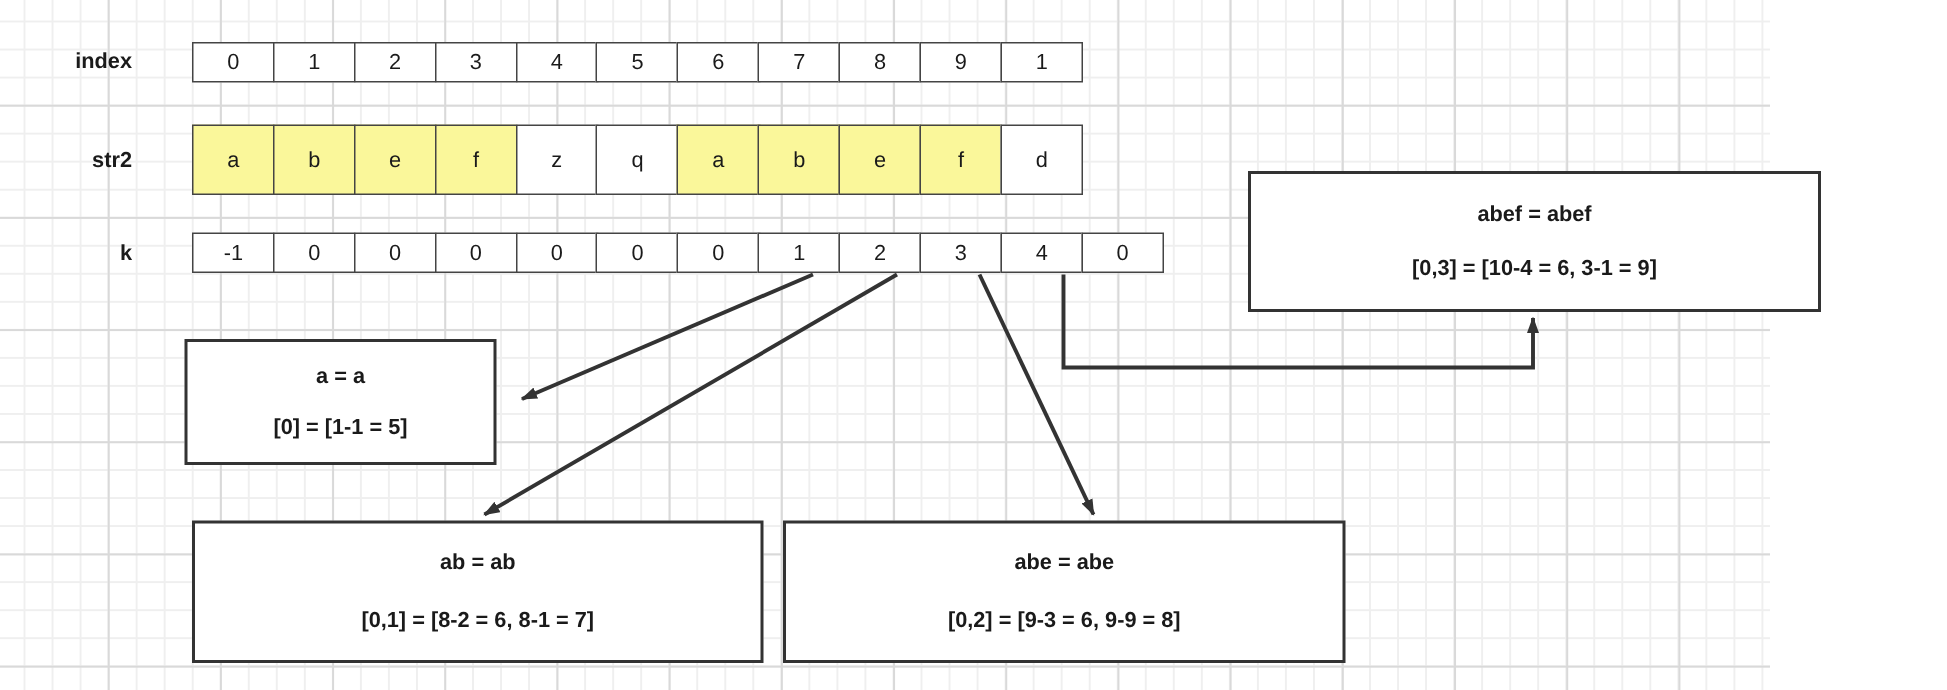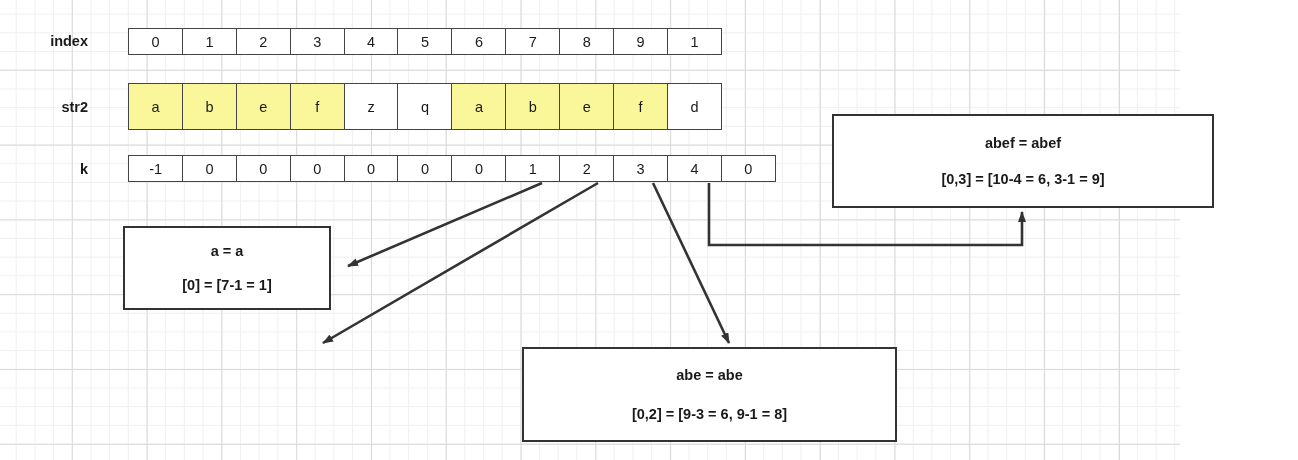--- a/index.html
+++ b/index.html
@@ -183,22 +183,26 @@
     <path d="M 709,183 L 709,245 L 1022,245 L 1022,212" stroke="#333333" stroke-width="2.6" fill="none" stroke-linejoin="miter" marker-end="url(#arrowhead)"></path>
   </svg>
 
   <div class="note-box" id="box-abef">
     <div class="note-title">abef = abef</div>
     <div class="note-detail">[0,3] = [10-4 = 6, 3-1 = 9]</div>
   </div>
 
   <div class="note-box" id="box-a">
     <div class="note-title">a = a</div>
-    <div class="note-detail">[0] = [7-1 = 1]</div>
-  </div>
-
+    <div class="note-detail">[0] = [1-1 = 5]</div>
+  </div>
+
+  <div class="note-box" id="box-ab">
+    <div class="note-title">ab = ab</div>
+    <div class="note-detail">[0,1] = [8-2 = 6, 8-1 = 7]</div>
+  </div>
 
   <div class="note-box" id="box-abe">
     <div class="note-title">abe = abe</div>
-    <div class="note-detail">[0,2] = [9-3 = 6, 9-1 = 8]</div>
+    <div class="note-detail">[0,2] = [9-3 = 6, 9-9 = 8]</div>
   </div>
 
 </div>
 
 </body></html>

